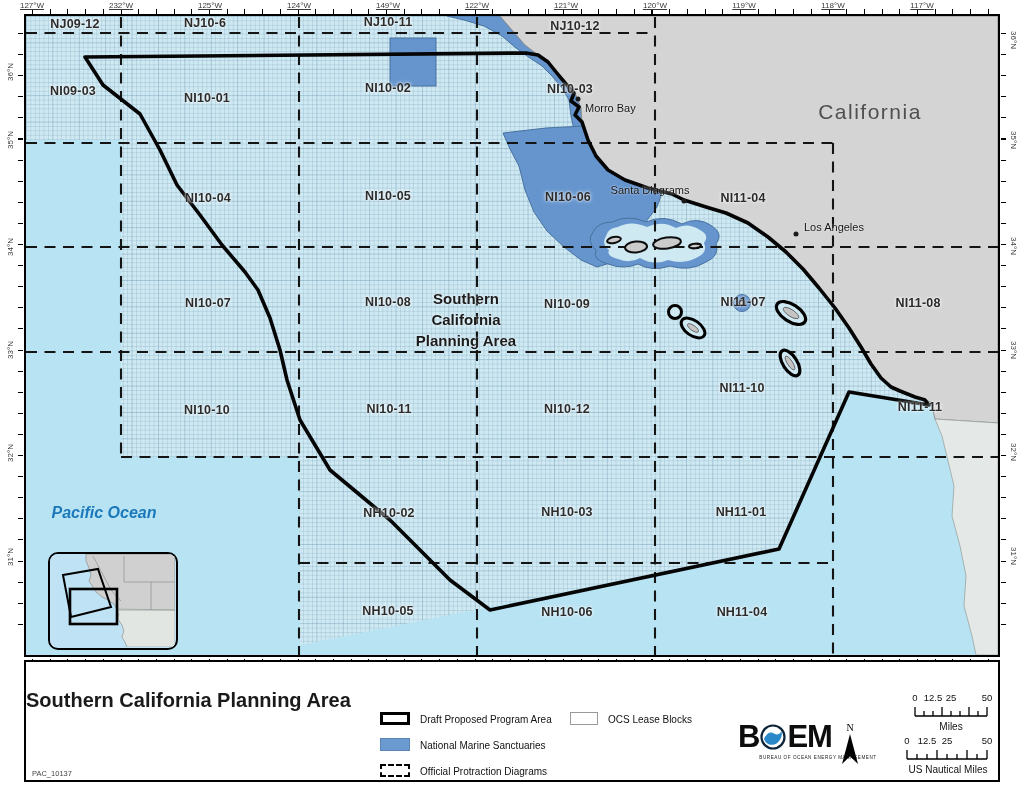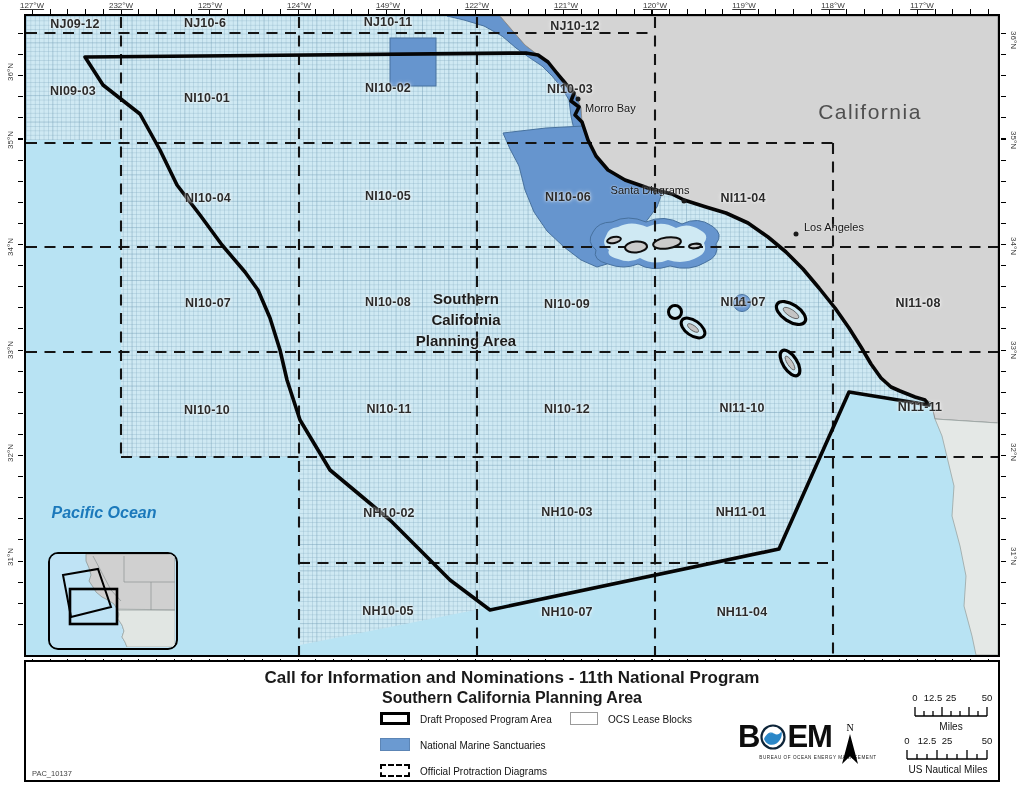--- a/index.html
+++ b/index.html
@@ -46,22 +46,22 @@
 
   
   .inset { position:absolute; left:22px; top:536px; width:130px; height:98px;
            border:2.5px solid #000; border-radius:10px; background:#bfe3f5; overflow:hidden; }
 
   
   .bottom-panel { position:absolute; left:24px; top:660px; width:976px; height:122px;
                   border:2px solid #000; background:#fff; }
   .title1 { position:absolute; left:0; top:6px;  width:100%; text-align:center;
             font-size:17px; font-weight:700; color:#1a1a1a; }
-  .title2 { position:absolute; left:0; top:27px; width:100%; text-align:center;
-            font-size:16px; font-weight:700; color:#1a1a1a; }
+  .title2 { position:absolute; left:0; top:27px; width:100%; 
+            font-size:20px; font-weight:700; color:#1a1a1a; }
   .disclaimer { position:absolute; left:6px; top:66px; width:252px;
             font-size:7.4px; line-height:9.4px; color:#3c3c3c; }
   .map-id { position:absolute; left:6px; top:107px; font-size:7.5px; color:#444; }
 
   .legend-item { position:absolute; height:14px; }
   .legend-swatch { position:absolute; left:0; top:0; width:30px; height:13px; background:#fff; }
   .sw-draft { border:3px solid #000; }
   .sw-sanct { background:#6b9ad1; border:1px solid #5c85b5; }
   .sw-protr { border:2px dashed #000; }
   .sw-lease { width:28px; border:1px solid #9a9a9a; }
@@ -182,27 +182,27 @@
     <span class="plabel" style="left:542px;top:181px">NI10-06</span>
     <span class="plabel" style="left:717px;top:182px">NI11-04</span>
     <span class="plabel" style="left:182px;top:287px">NI10-07</span>
     <span class="plabel" style="left:362px;top:286px">NI10-08</span>
     <span class="plabel" style="left:541px;top:288px">NI10-09</span>
     <span class="plabel" style="left:717px;top:286px">NI11-07</span>
     <span class="plabel" style="left:892px;top:287px">NI11-08</span>
     <span class="plabel" style="left:181px;top:394px">NI10-10</span>
     <span class="plabel" style="left:363px;top:393px">NI10-11</span>
     <span class="plabel" style="left:541px;top:393px">NI10-12</span>
-    <span class="plabel" style="left:716px;top:392px">NI11-10</span>
+    <span class="plabel" style="left:716px;top:372px">NI11-10</span>
     <span class="plabel" style="left:894px;top:391px">NI11-11</span>
     <span class="plabel" style="left:363px;top:497px">NH10-02</span>
     <span class="plabel" style="left:541px;top:496px">NH10-03</span>
     <span class="plabel" style="left:715px;top:496px">NH11-01</span>
     <span class="plabel" style="left:362px;top:595px">NH10-05</span>
-    <span class="plabel" style="left:541px;top:596px">NH10-07</span>
+    <span class="plabel" style="left:541px;top:596px">NH10-06</span>
     <span class="plabel" style="left:716px;top:596px">NH11-04</span>
 
     <div class="area-label">
       <div>Southern</div>
       <div>California</div>
       <div>Planning Area</div>
     </div>
 
     <span class="state-label">California</span>
     <span class="ocean-label">Pacific Ocean</span>
@@ -220,21 +220,20 @@
         <path d="M36,0 L125,0 L125,93 L77,93 L75,88 L72,83 L74,77 L72,71 L68,65 L69,60 L67,55 L64,50 L58,46 L52,43 L46,38 L43,33 L39,27 L41,21 L39,14 L36,7 Z" fill="#d0d0d0" stroke="#8f9896" stroke-width="0.8"></path>
         <path d="M67,55 L69,60 L68,65 L72,71 L74,77 L72,83 L75,88 L77,93 L125,93 L125,56 Z" fill="#e1e6e3" stroke="#9aa4a2" stroke-width="0.6"></path>
         <path d="M43,2 L61,36 L71,47 M74,2 V28 M74,28 H125 M101,28 V56 M68,56 H125" fill="none" stroke="#8c9494" stroke-width="0.7"></path>
         <path d="M13,21 L48,15 L61,53 L21,63 Z" fill="none" stroke="#000" stroke-width="2"></path>
         <rect x="20" y="35" width="47" height="35" fill="none" stroke="#000" stroke-width="2.6"></rect>
       </svg>
     </div>
   </div>
 
   <div class="bottom-panel">
-    <div class="title1">Call for Information and Nominations - 11th National Program</div>
     <div class="title2">Southern California Planning Area</div>
 
     <div class="map-id">PAC_10137</div>
 
     <div class="legend-item" style="left:354px;top:50px">
       <span class="legend-swatch sw-draft"></span>
       <span class="legend-label">Draft Proposed Program Area</span>
     </div>
     <div class="legend-item" style="left:354px;top:76px">
       <span class="legend-swatch sw-sanct"></span>

